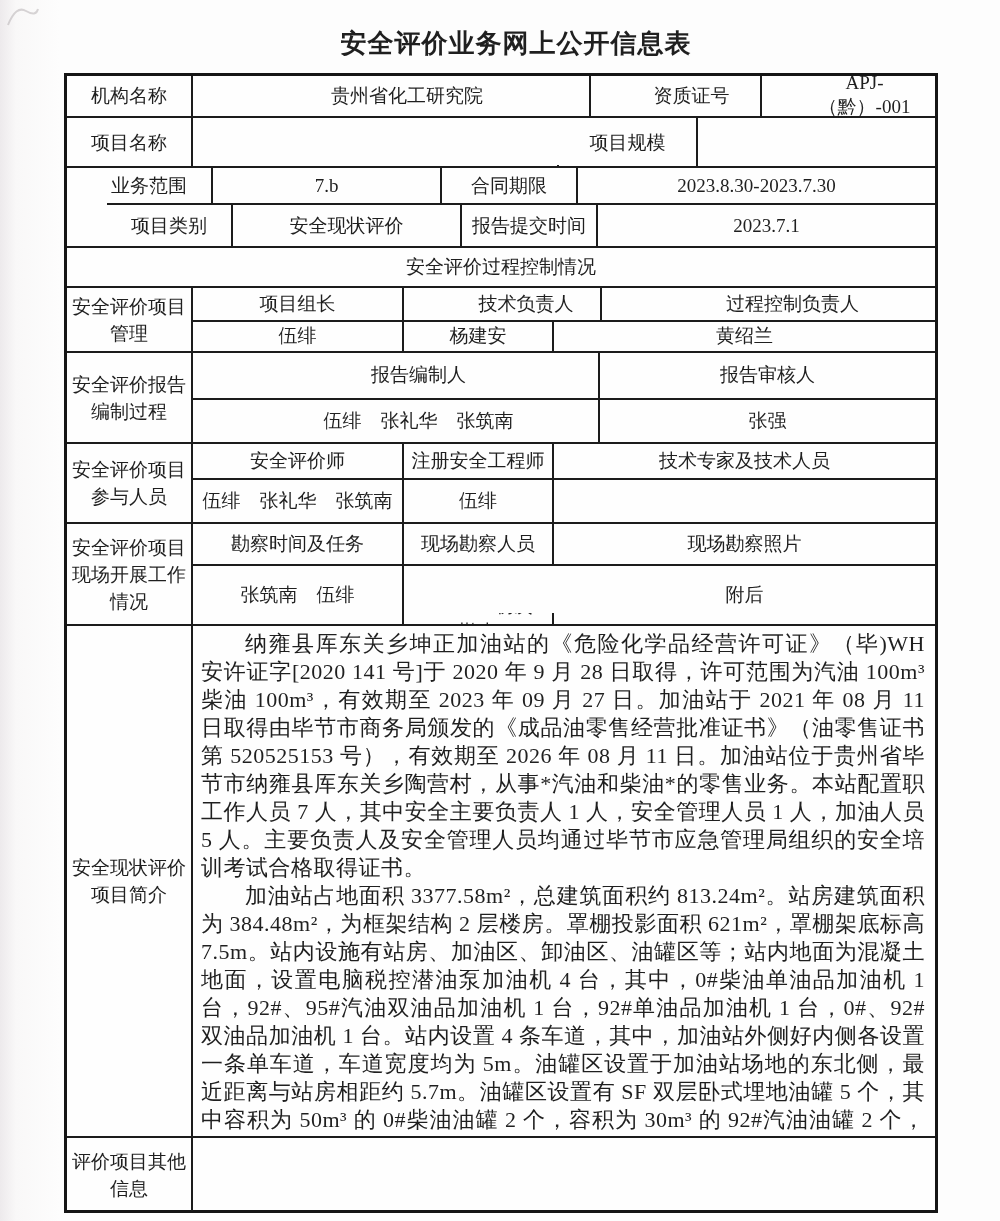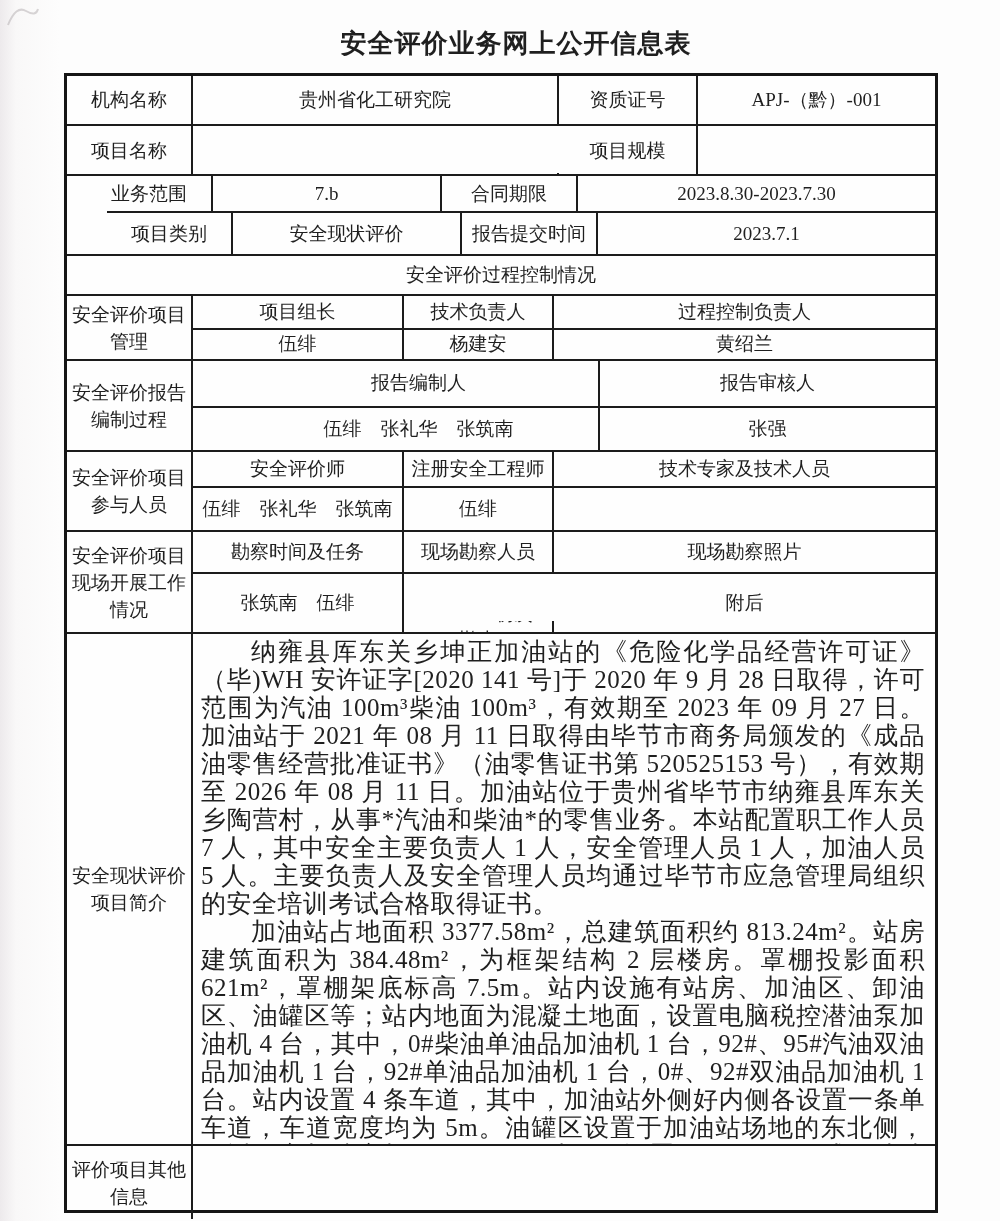--- a/index.html
+++ b/index.html
@@ -61,29 +61,29 @@
     text-align:center;white-space:pre-line;line-height:27px;
     padding:1px 4px;
   }
   .sec-body{flex:1;display:flex;flex-direction:column;min-width:0;}
   .sub{display:grid;box-sizing:border-box;}
   .sub + .sub{border-top:2px solid var(--line);}
   .intro-body{
     box-sizing:border-box;
     padding:4px 10px 4px 8px;
     text-align:justify;
-    font-size:25px;line-height:28px;letter-spacing:0.5px;
+    font-size:22px;line-height:28px;letter-spacing:0.5px;
     overflow:hidden;
     justify-content:space-between;
   }
   .para{margin:0;text-indent:2em;}
   
-  .h-r1{height:48px;} .h-r2{height:50px;} .h-r3{height:37px;padding-left:20px;} .h-r4{height:43px;margin-left:40px;}
+  .h-r1{height:40px;gap:32px;} .h-r2{height:50px;} .h-r3{height:37px;padding-left:20px;} .h-r4{height:43px;margin-left:40px;}
   .h-r5{height:40px;}
-  .h-mgmt{height:65px;} .h-mgmt .s1{height:33px;} .h-mgmt .s2{height:32px;}
+  .h-mgmt{height:65px;} .h-mgmt .s1{height:33px;gap:48px;} .h-mgmt .s2{height:32px;}
   .h-rep{height:91px;}  .h-rep .s1{height:46px;}  .h-rep .s2{height:45px;}
   .h-part{height:80px;} .h-part .s1{height:35px;} .h-part .s2{height:45px;}
   .h-site{height:102px;}.h-site .s1{height:42px;} .h-site .s2{height:60px;}
   .h-intro{height:512px;}
   .h-other{height:75px;}
 </style>
 </head>
 <body>
 
 <div class="page">

